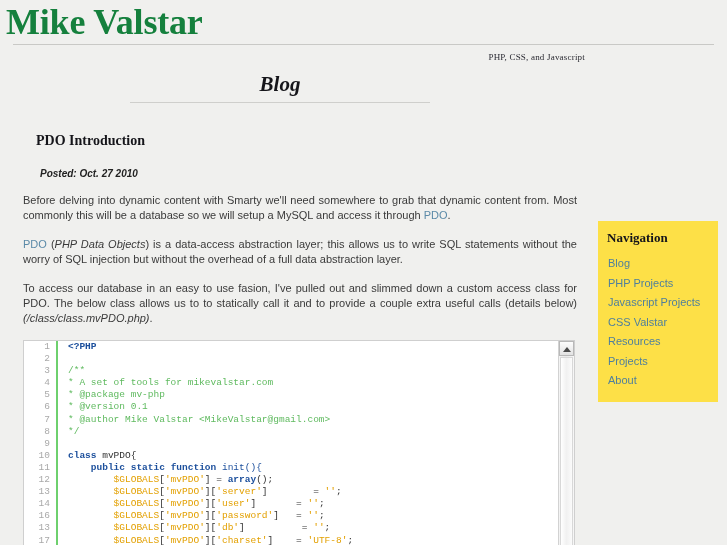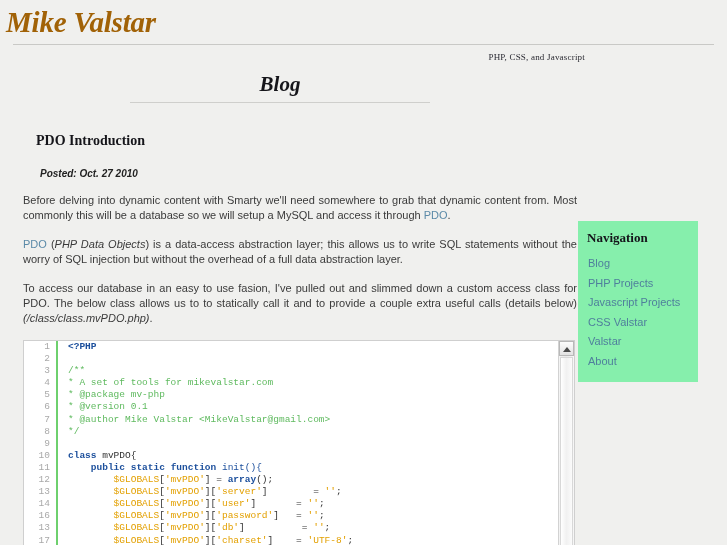--- a/index.html
+++ b/index.html
@@ -15,27 +15,26 @@
     position: relative;
   }
 
   
   #site-header {
     padding: 4px 0 0 0;
   }
   #site-title {
     font-family: "Liberation Serif", serif;
     font-weight: bold;
-    font-size: 29px;
+    font-size: 36px;
     line-height: 33px;
-    color: #a16207;
+    color: #15803d;
     margin: 0;
     padding: 2px 0 0 6px;
     letter-spacing: -0.2px;
-    font-style: italic;
   }
   #header-rule {
     height: 1px;
     background: #c9c9c6;
     margin: 5px 13px 0 13px;
     border: 0;
     font-size: 0;
   }
   #site-tagline {
     text-align: right;
@@ -194,25 +193,25 @@
     width: 13px;
     height: 228px;
     background: linear-gradient(to right,#ffffff,#f1f1f1 50%,#fbfbfb);
     border: 1px solid #d8d8d8;
     box-sizing: border-box;
   }
 
   
   #sidebar {
     position: absolute;
-    left: 577px;
+    left: 597px;
     top: 101px;
     width: 122px;
     padding: 0 0 12px 0;
-    background: #86efac;
+    background: #fde047;
     box-shadow: inset 0 0 0 1px #f0f0ee;
   }
   #sidebar-title {
     font-family: "Liberation Serif", serif;
     font-weight: bold;
     font-size: 13px;
     color: #14141a;
     margin: 0;
     padding: 10px 0 0 10px;
   }
@@ -304,21 +303,24 @@
         <li>
           <a href="#">PHP Projects</a>
         </li>
         <li>
           <a href="#">Javascript Projects</a>
         </li>
         <li>
           <a href="#">CSS Valstar</a>
         </li>
         <li>
-          <a href="#">Valstar</a>
+          <a href="#">Resources</a>
+        </li>
+        <li>
+          <a href="#">Projects</a>
         </li>
         <li>
           <a href="#">About</a>
         </li>
       </ul>
   </div>
 
 </div>
 
 </body></html>

